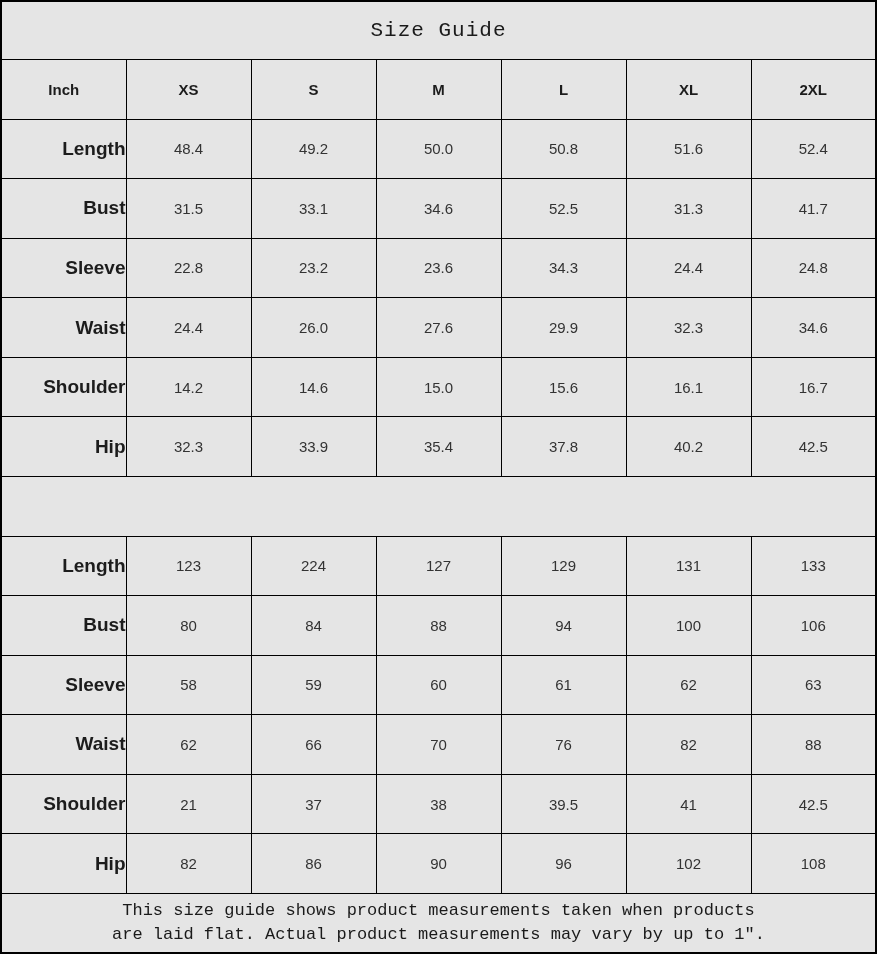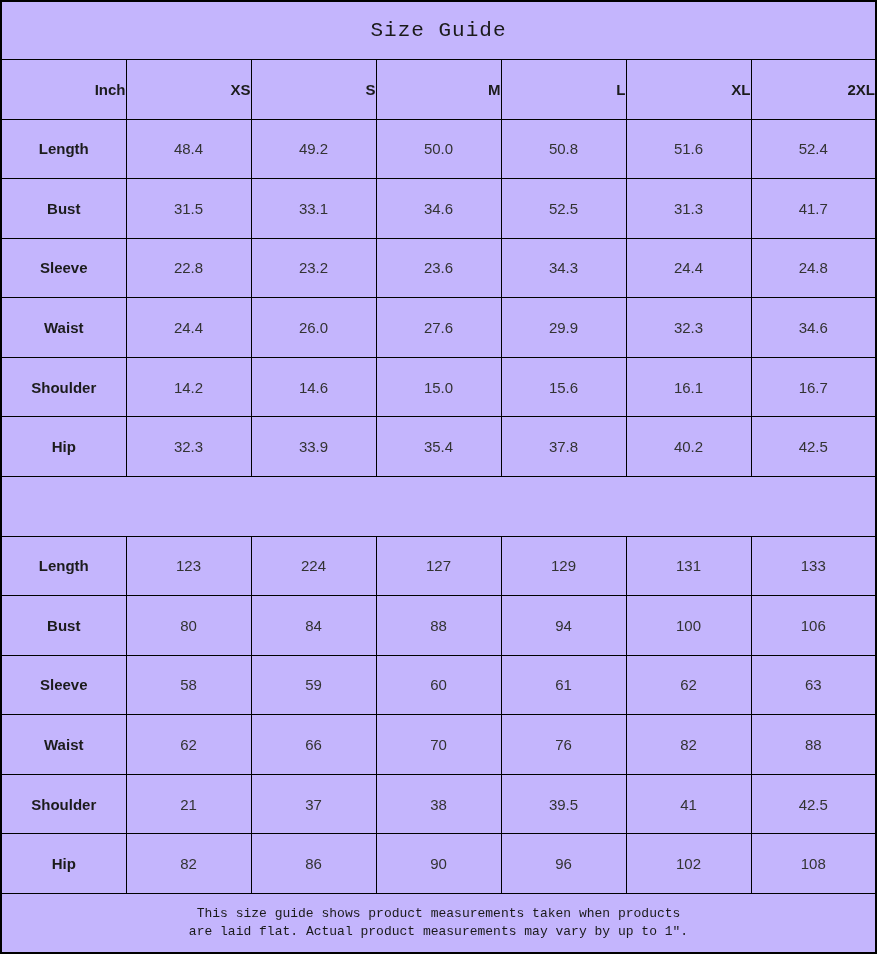--- a/index.html
+++ b/index.html
@@ -4,41 +4,41 @@
 <style>
   html,body{margin:0;padding:0;background:#ffffff;}
   .sheet{
     width:877px;height:954px;box-sizing:border-box;background:#ffffff;
   }
   table.size-guide{
     width:877px;height:954px;box-sizing:border-box;
     border-collapse:collapse;table-layout:fixed;
     border:2px solid #000000;
     font-family:"Liberation Sans","DejaVu Sans",sans-serif;
-    background:#c4b5fd;
+    background:#e5e5e5;
   }
   td{
     border:1px solid #000000;
     text-align:center;vertical-align:middle;
     font-size:15px;color:#333333;
     padding:0;overflow:hidden;
   }
   tr{height:56px;}
   tr.title-row{height:55px;}
   td.title-cell{
     font-family:"Liberation Mono","DejaVu Sans Mono",monospace;
     font-size:21px;color:#1a1a1a;letter-spacing:1px;
   }
-  td.hdr{font-weight:bold;color:#1c1c1c;font-size:15px;text-align:right;}
-  td.lbl{font-weight:bold;color:#1c1c1c;font-size:15px;}
+  td.hdr{font-weight:bold;color:#1c1c1c;font-size:15px;}
+  td.lbl{font-weight:bold;color:#1c1c1c;font-size:19px;text-align:right;}
   td.val{font-weight:normal;color:#333333;font-size:15px;}
   tr.spacer-row td{border-left:none;border-right:none;}
   td.footer-cell{
     font-family:"Liberation Mono","DejaVu Sans Mono",monospace;
-    font-size:13px;color:#1a1a1a;line-height:1.4;
+    font-size:17px;color:#1a1a1a;line-height:1.4;
   }
 </style>
 </head>
 <body>
 
 <div class="sheet">
   <table class="size-guide">
     <colgroup>
       <col style="width:14.2857%">
         <col style="width:14.2857%">

